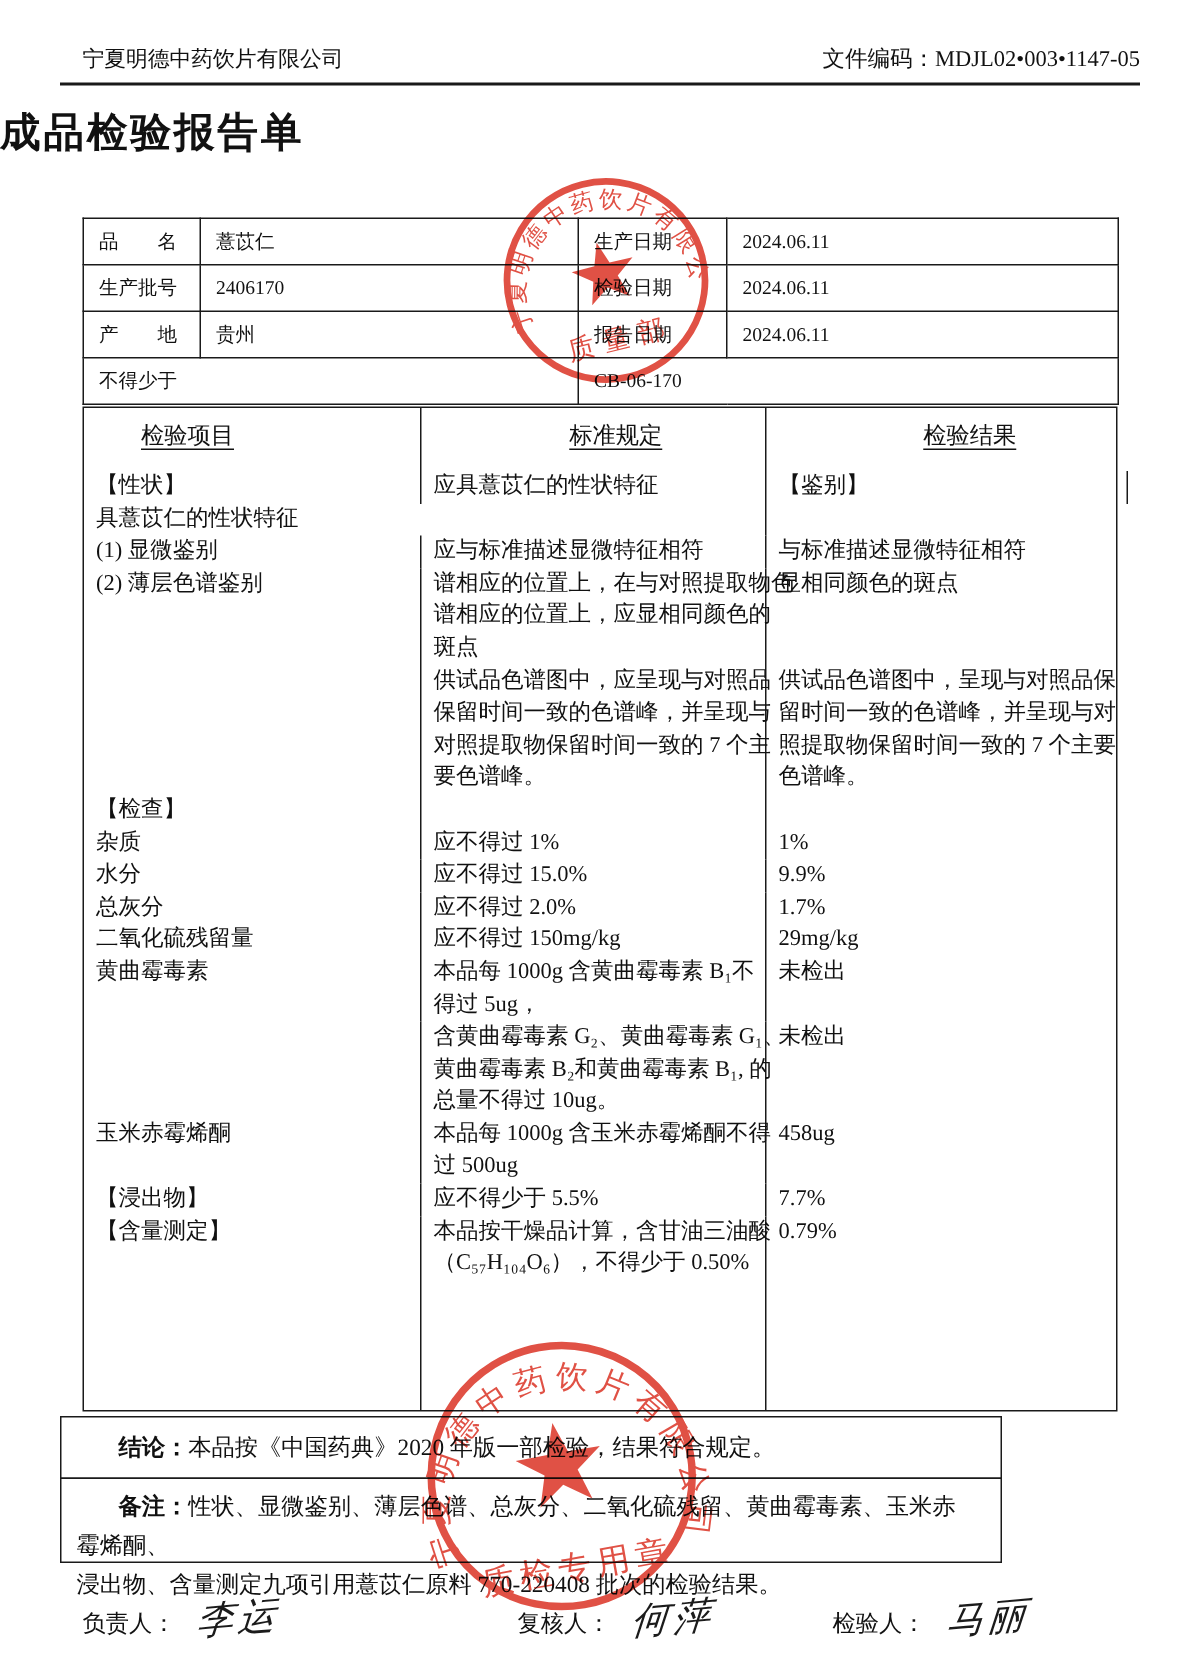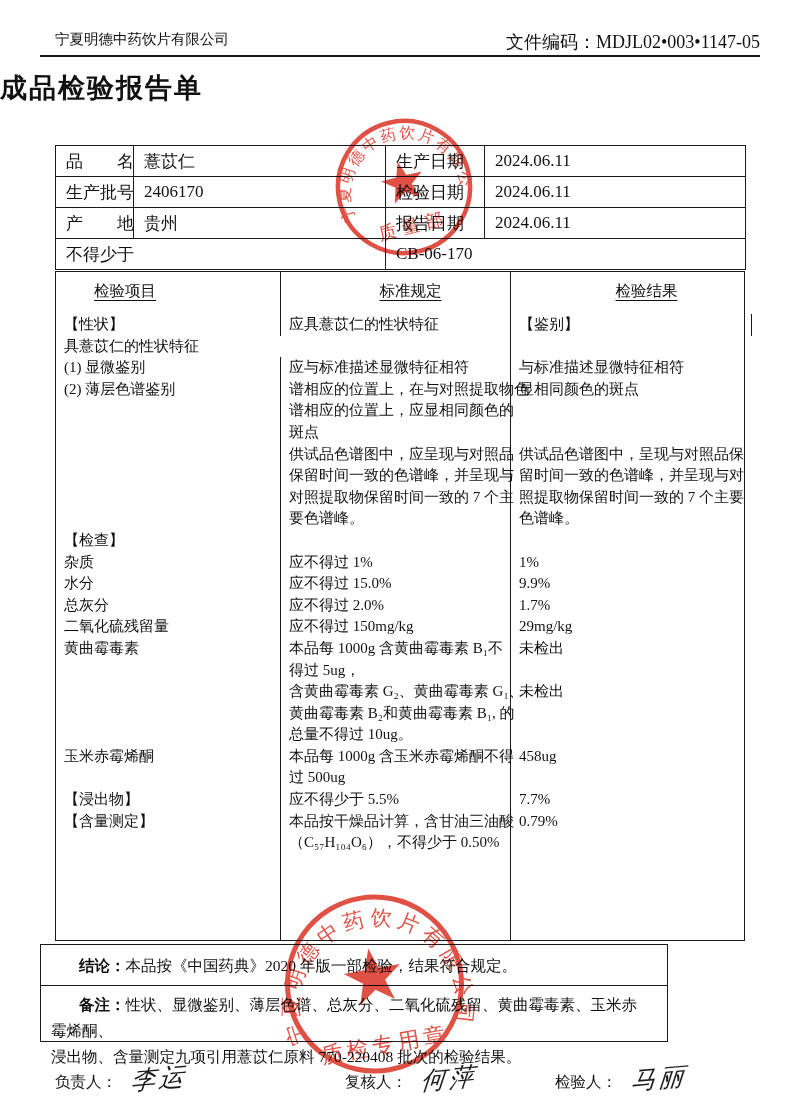--- a/index.html
+++ b/index.html
@@ -3,27 +3,27 @@
 <meta charset="utf-8">
 <style>
   html,body{margin:0;padding:0;}
   body{
     width:800px;height:1117px;position:relative;background:#ffffff;
     font-family:"Liberation Serif","DejaVu Serif",serif;color:#111;
     overflow:hidden;
   }
   
   .hdr-company{position:absolute;left:55px;top:30px;font-size:14.5px;}
-  .hdr-code{position:absolute;right:40px;top:30px;font-size:18px;}
+  .hdr-code{position:absolute;right:40px;top:30px;font-size:15px;}
   .hdr-rule{position:absolute;left:40px;right:40px;top:55px;height:0;border-top:2px solid #1a1a1a;}
   .doc-title{position:absolute;left:0;right:0;top:70px;text-align:left;
     font-size:27px;font-weight:bold;letter-spacing:2px;}
   
   table.info{position:absolute;left:55px;top:145px;width:690px;border-collapse:collapse;table-layout:fixed;}
-  table.info td{border:1px solid #1a1a1a;height:30px;font-size:17px;padding:0 0 0 10px;white-space:nowrap;overflow:visible;}
+  table.info td{border:1px solid #1a1a1a;height:30px;font-size:13px;padding:0 0 0 10px;white-space:nowrap;overflow:visible;}
   
   #insp{position:absolute;left:55px;top:271px;width:690px;height:670px;
     border:1px solid #1a1a1a;box-sizing:border-box;display:grid;
     grid-template-columns:225px 230px 1fr;}
   #insp .cell{padding:0 8px;font-size:15px;line-height:21.6px;box-sizing:border-box;}
   #insp .c0,#insp .c1{border-right:1px solid #1a1a1a;}
   #insp .hdr{padding-top:8px;padding-bottom:12px;font-size:15.5px;margin-left:30px;}
   #insp .hdr.h1,#insp .hdr.h2{text-align:center;}
   #insp .hdr span{text-decoration:underline;text-underline-offset:4px;}
   #insp .ln{min-height:21.6px;white-space:nowrap;}

